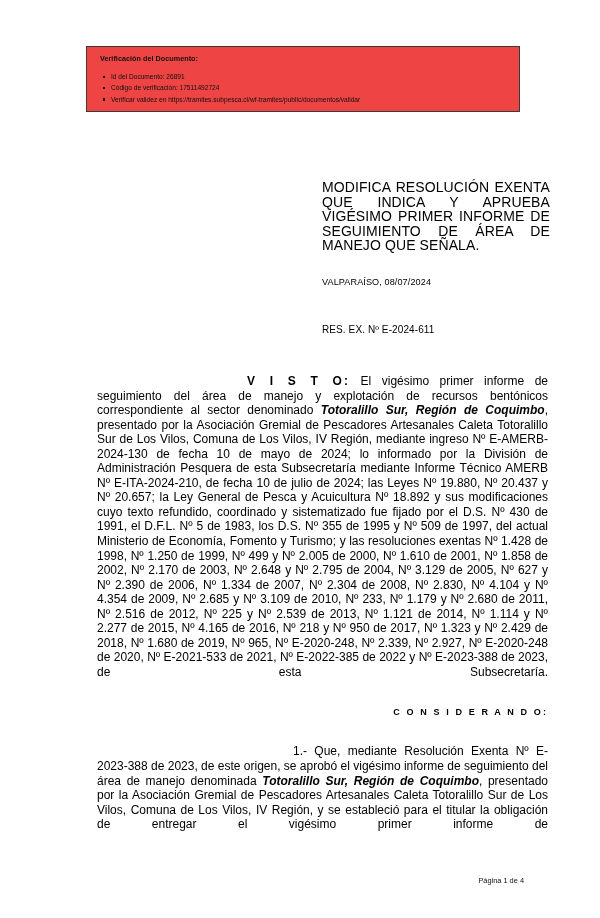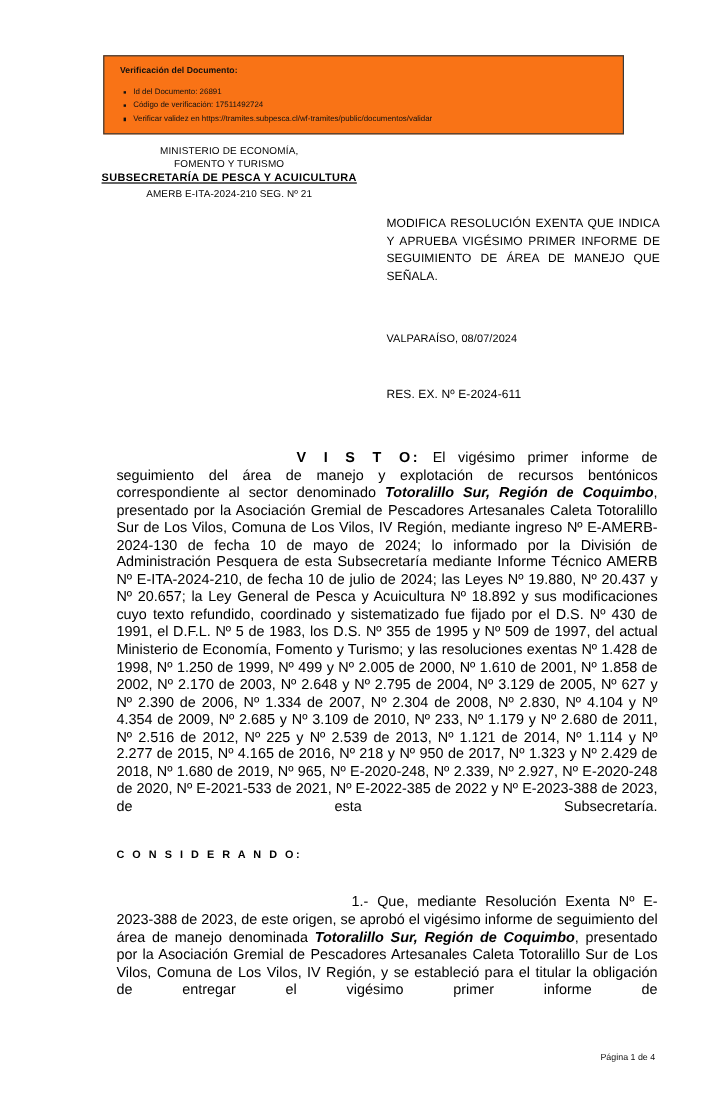--- a/index.html
+++ b/index.html
@@ -24,21 +24,21 @@
 
   
   .verif-box {
     position: absolute;
     left: 86px;
     top: 46px;
     width: 434px;
     height: 66px;
     border: 1px solid #3a3a3a;
     box-sizing: border-box;
-    background: #f97316;
+    background: #ef4444;
   }
   .verif-title {
     position: absolute;
     left: 13px;
     top: 7px;
     font-size: 7.2px;
     font-weight: bold;
     letter-spacing: .05px;
     color: #111;
   }
@@ -94,21 +94,21 @@
     margin-top: 1.5px;
     letter-spacing: .1px;
   }
 
   
   .doc-title {
     position: absolute;
     left: 322px;
     top: 180px;
     width: 228px;
-    font-size: 10px;
+    font-size: 14px;
     line-height: 14.6px;
     text-align: justify;
     text-align-last: left;
     letter-spacing: .1px;
   }
 
   .place-date {
     position: absolute;
     left: 322px;
     top: 277px;
@@ -144,62 +144,56 @@
   .lead-space-2 { display: inline-block; width: 196px; }
   .spaced-caps {
     font-weight: bold;
     letter-spacing: 2.1px;
   }
   .ital-bold {
     font-style: italic;
     font-weight: bold;
   }
   .center-head {
-    text-align: left;
+    text-align: right;
     font-size: 9.05px;
     font-weight: bold;
     letter-spacing: 2.1px;
     margin: 0;
   }
   .gap-lg { height: 28px; }
   .gap-md { height: 27px; }
 
   
   .footer {
     position: absolute;
     left: 0;
     top: 876px;
     width: 600px;
     text-align: right;
-    padding-right: 54px;
+    padding-right: 76px;
     box-sizing: border-box;
     font-size: 7.4px;
     color: #111;
   }
 </style>
 </head>
 <body>
 
 <div class="page">
 
   <div class="verif-box">
     <div class="verif-title">Verificación del Documento:</div>
     <ul class="verif-list">
       <li>Id del Documento: 26891</li>
       <li>Código de verificación: 17511492724</li>
       <li>Verificar validez en https://tramites.subpesca.cl/wf-tramites/public/documentos/validar</li>
     </ul>
   </div>
 
-  <div class="ministry">
-    <span class="l1">MINISTERIO DE ECONOMÍA,</span>
-    <span class="l2">FOMENTO Y TURISMO</span>
-    <span class="subsec">SUBSECRETARÍA DE PESCA Y ACUICULTURA</span>
-    <span class="amerb">AMERB E-ITA-2024-210 SEG. Nº 21</span>
-  </div>
 
   <div class="doc-title">MODIFICA RESOLUCIÓN EXENTA QUE INDICA Y APRUEBA VIGÉSIMO PRIMER INFORME DE SEGUIMIENTO DE ÁREA DE MANEJO QUE SEÑALA.</div>
   <div class="place-date">VALPARAÍSO, 08/07/2024</div>
   <div class="res-num">RES. EX. Nº E-2024-611</div>
 
   <div class="body-block">
 
     <p class="para"><span class="lead-space"></span><span class="spaced-caps">V I S T O:</span><span> El vigésimo primer informe de seguimiento del área de manejo y explotación de recursos bentónicos correspondiente al sector denominado </span><span class="ital-bold">Totoralillo Sur, Región de Coquimbo</span><span>, presentado por la Asociación Gremial de Pescadores Artesanales Caleta Totoralillo Sur de Los Vilos, Comuna de Los Vilos, IV Región, mediante ingreso Nº E-AMERB-2024-130 de fecha 10 de mayo de 2024; lo informado por la División de Administración Pesquera de esta Subsecretaría mediante Informe Técnico AMERB Nº E-ITA-2024-210, de fecha 10 de julio de 2024; las Leyes Nº 19.880, Nº 20.437 y Nº 20.657; la Ley General de Pesca y Acuicultura Nº 18.892 y sus modificaciones cuyo texto refundido, coordinado y sistematizado fue fijado por el D.S. Nº 430 de 1991, el D.F.L. Nº 5 de 1983, los D.S. Nº 355 de 1995 y Nº 509 de 1997, del actual Ministerio de Economía, Fomento y Turismo; y las resoluciones exentas Nº 1.428 de 1998, Nº 1.250 de 1999, Nº 499 y Nº 2.005  de 2000, Nº 1.610 de 2001, Nº 1.858 de 2002, Nº 2.170 de 2003, Nº 2.648 y Nº 2.795 de 2004, Nº 3.129 de 2005, Nº 627 y Nº 2.390 de 2006, Nº 1.334 de 2007, Nº 2.304 de 2008, Nº 2.830, Nº 4.104 y Nº 4.354 de 2009, Nº 2.685 y Nº 3.109 de 2010, Nº 233, Nº 1.179 y Nº 2.680 de 2011, Nº 2.516 de 2012, Nº 225 y Nº 2.539 de 2013, Nº 1.121 de 2014, Nº 1.114 y Nº 2.277 de 2015, Nº 4.165 de 2016, Nº 218 y Nº 950 de 2017, Nº 1.323 y Nº 2.429 de 2018, Nº 1.680 de 2019, Nº 965, Nº E-2020-248, Nº 2.339, Nº 2.927, Nº E-2020-248 de 2020, Nº E-2021-533 de 2021, Nº E-2022-385 de 2022 y Nº E-2023-388 de 2023, de esta Subsecretaría.</span></p>
 
     <div class="gap-lg"></div>

